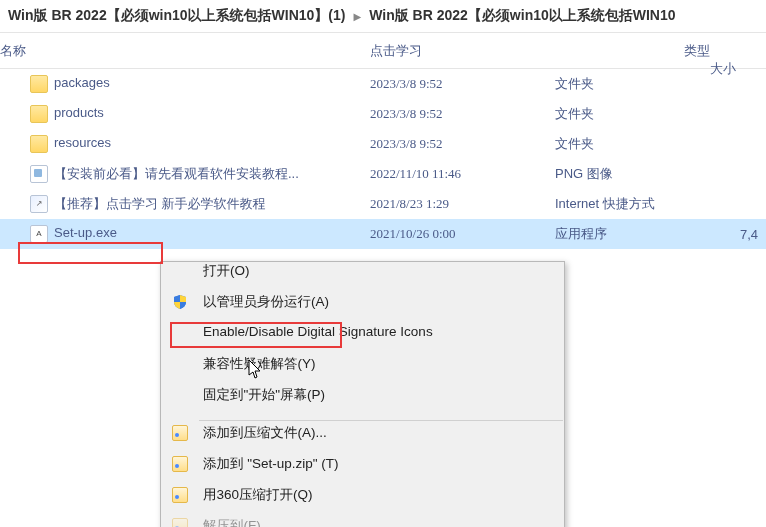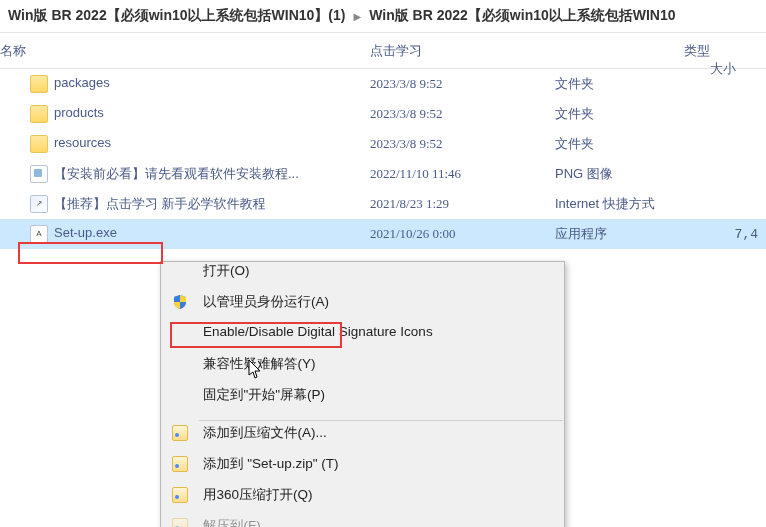--- a/index.html
+++ b/index.html
@@ -16,21 +16,21 @@
     .col-date { width: 185px; }
     .col-type { width: 155px; text-align: right; }
     .col-size { flex: 1; margin-top: 37px; }
     
     .file-list { }
     .row { display: flex; height: 30px; align-items: center; font-size: 13px; color: #4a5a88; position: relative; }
     .row.selected { background: #cce8ff; }
     .row .name-cell { width: 370px; padding-left: 30px; display: flex; align-items: flex-start; gap: 6px; white-space: nowrap; overflow: hidden; }
     .row .date-cell { width: 185px; font-family: Liberation Serif, serif; }
     .row .type-cell { width: 155px; }
-    .row .size-cell { flex: 1; text-align: right; padding-right: 8px; font-family: Liberation Mono, monospace; }
+    .row .size-cell { flex: 1; text-align: right; padding-right: 8px; }
     
     .icon { width: 18px; height: 18px; display: inline-flex; align-items: center; justify-content: center; flex-shrink: 0; }
     .folder-icon { background: linear-gradient(#ffe9a2, #ffd766); border-radius: 2px; border: 1px solid #e8c558; }
     .file-icon-png { background: #fff; border: 1px solid #b8c4d6; border-radius: 2px; position: relative; }
     .file-icon-png::after { content: ""; position: absolute; width: 8px; height: 8px; background: #8fb8e0; left: 3px; top: 3px; border-radius: 1px; }
     .file-icon-link { background: linear-gradient(135deg, #e8f0ff, #fff); border: 1px solid #b8c4d6; border-radius: 2px; font-size: 8px; text-align: center; line-height: 16px; color: #666; }
     .file-icon-exe { background: #fff; border: 1px solid #b8c4d6; border-radius: 2px; font-size: 8px; text-align: center; line-height: 16px; color: #444; }
     
     .red-box { position: absolute; border: 2px solid #e83a3a; pointer-events: none; }
     .box-setup { left: 18px; top: 242px; width: 145px; height: 22px; }

